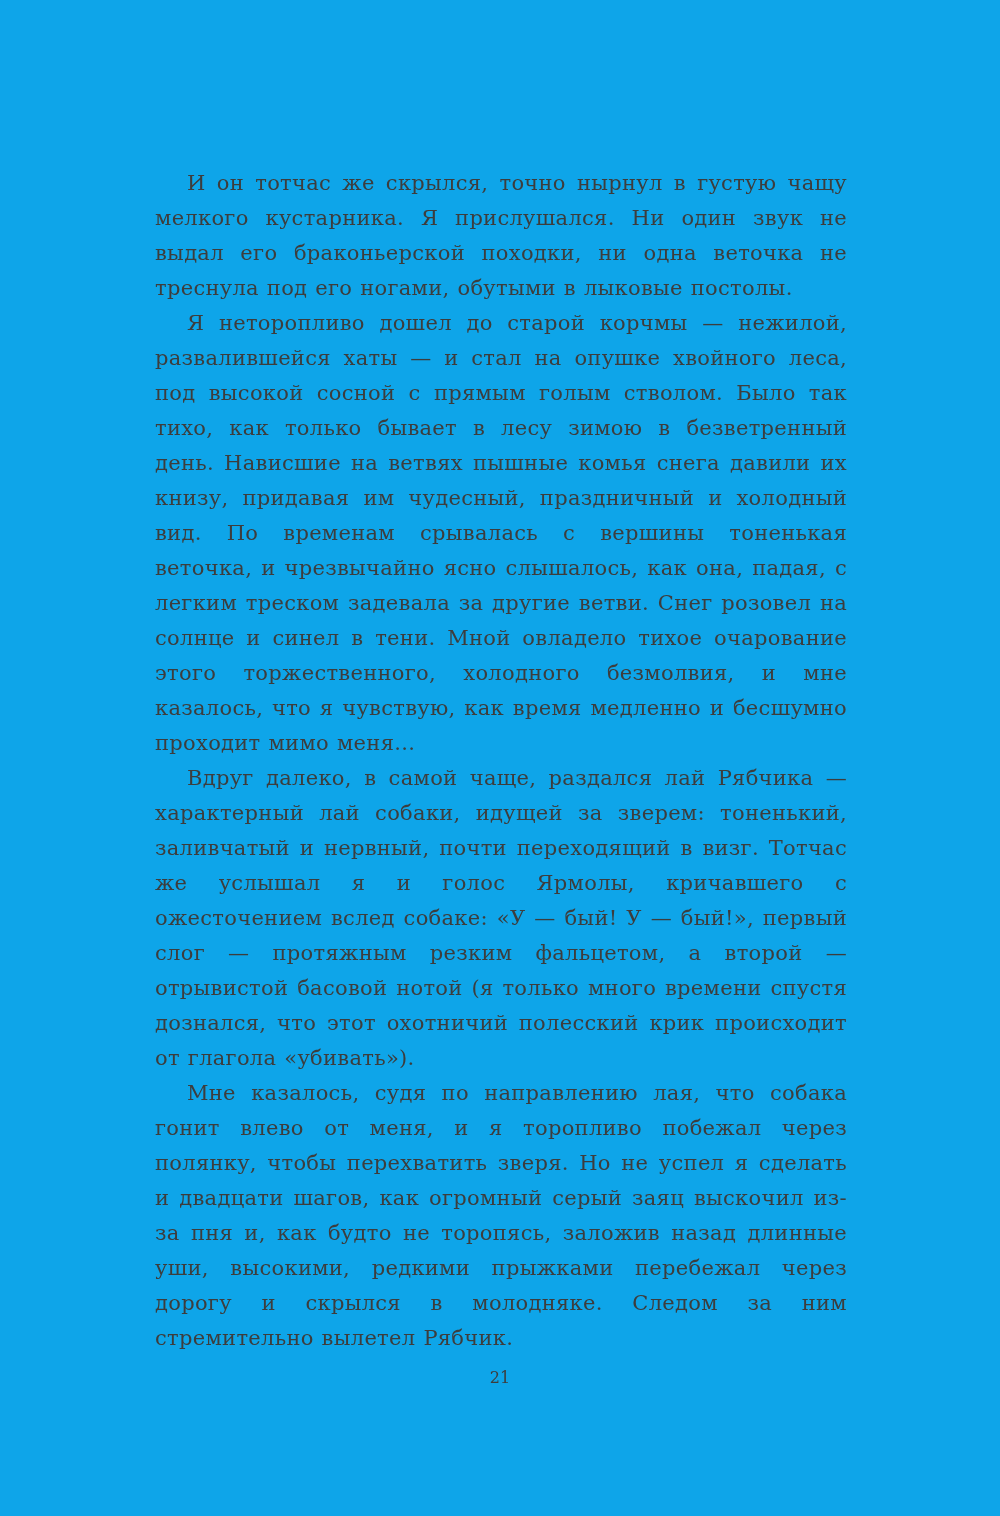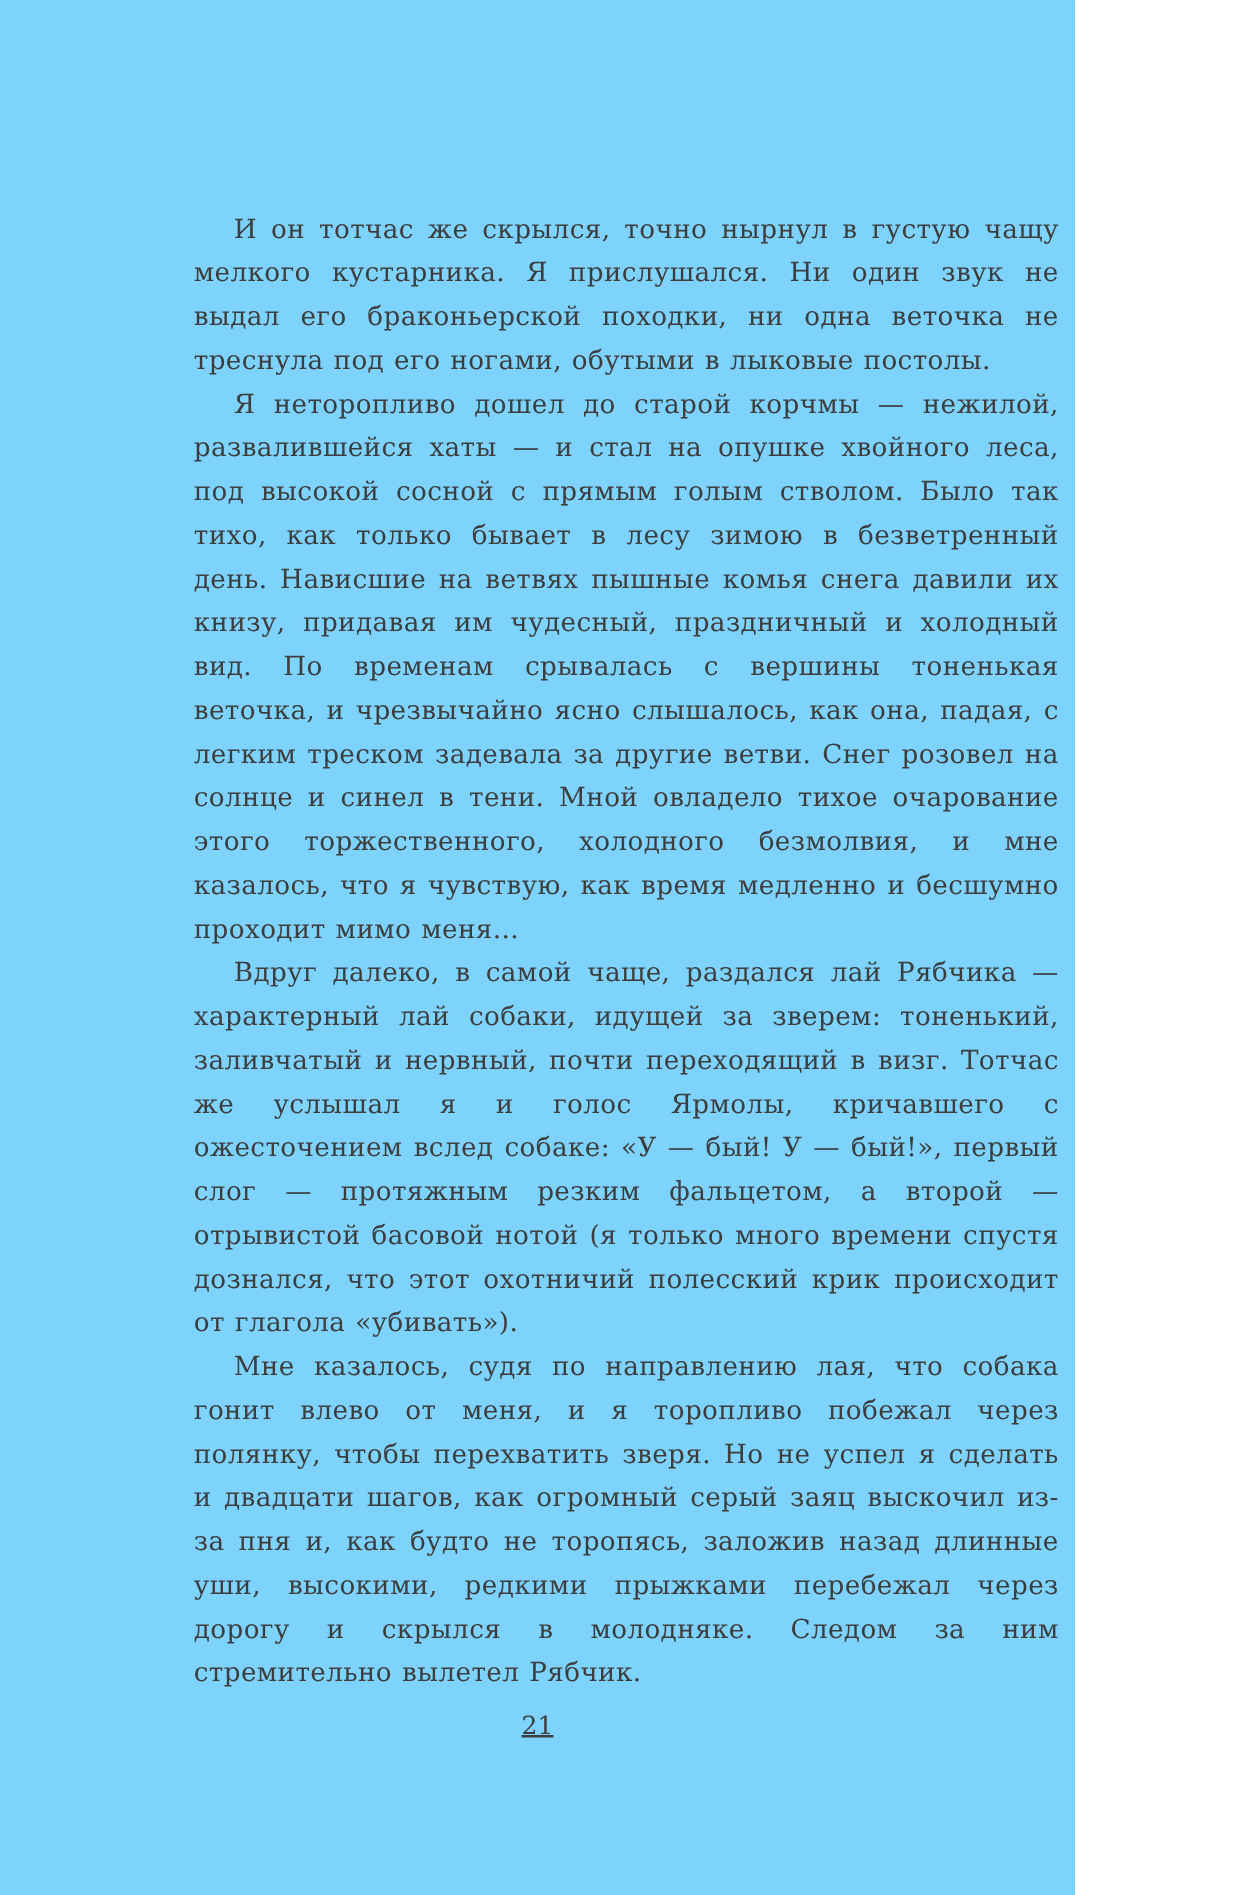--- a/index.html
+++ b/index.html
@@ -2,23 +2,23 @@
 <html><head>
 <meta charset="utf-8">
 <style>
   html, body {
     margin: 0;
     padding: 0;
     background: #ffffff;
   }
   .book-page {
     position: relative;
-    width: 860px;
+    width: 1000px;
     height: 1516px;
-    background: #7dd3fc;
+    background: #0ea5e9;
     font-family: "DejaVu Serif", "Liberation Serif", serif;
     color: #3d3d3d;
     overflow: hidden;
   }
   .text-block {
     position: absolute;
     left: 155px;
     top: 166px;
     width: 692px;
   }
@@ -31,23 +31,22 @@
     letter-spacing: 0.3px;
     word-spacing: 1px;
     color: #3d3d3d;
   }
   .page-number {
     position: absolute;
     top: 1368px;
     left: 0;
     width: 100%;
     text-align: center;
-    font-size: 20px;
+    font-size: 16px;
     color: #3d3d3d;
-    text-decoration: underline;
   }
 </style>
 </head>
 <body>
 
 <div class="book-page">
   <div class="text-block">
     <p>И он тотчас же скрылся, точно нырнул в густую чащу мелкого кустарника. Я прислушался. Ни один звук не выдал его браконьерской походки, ни одна веточка не треснула под его ногами, обутыми в лыковые постолы.</p>
     <p>Я неторопливо дошел до старой корчмы — нежилой, развалившейся хаты — и стал на опушке хвойного леса, под высокой сосной с прямым голым стволом. Было так тихо, как только бывает в лесу зимою в безветренный день. Нависшие на ветвях пышные комья снега давили их книзу, придавая им чудесный, праздничный и холодный вид. По временам срывалась с вершины тоненькая веточка, и чрезвычайно ясно слышалось, как она, падая, с легким треском задевала за другие ветви. Снег розовел на солнце и синел в тени. Мной овладело тихое очарование этого торжественного, холодного безмолвия, и мне казалось, что я чувствую, как время медленно и бесшумно проходит мимо меня...</p>
     <p>Вдруг далеко, в самой чаще, раздался лай Рябчика — характерный лай собаки, идущей за зверем: тоненький, заливчатый и нервный, почти переходящий в визг. Тотчас же услышал я и голос Ярмолы, кричавшего с ожесточением вслед собаке: «У — бый! У — бый!», первый слог — протяжным резким фальцетом, а второй — отрывистой басовой нотой (я только много времени спустя дознался, что этот охотничий полесский крик происходит от глагола «убивать»).</p>

